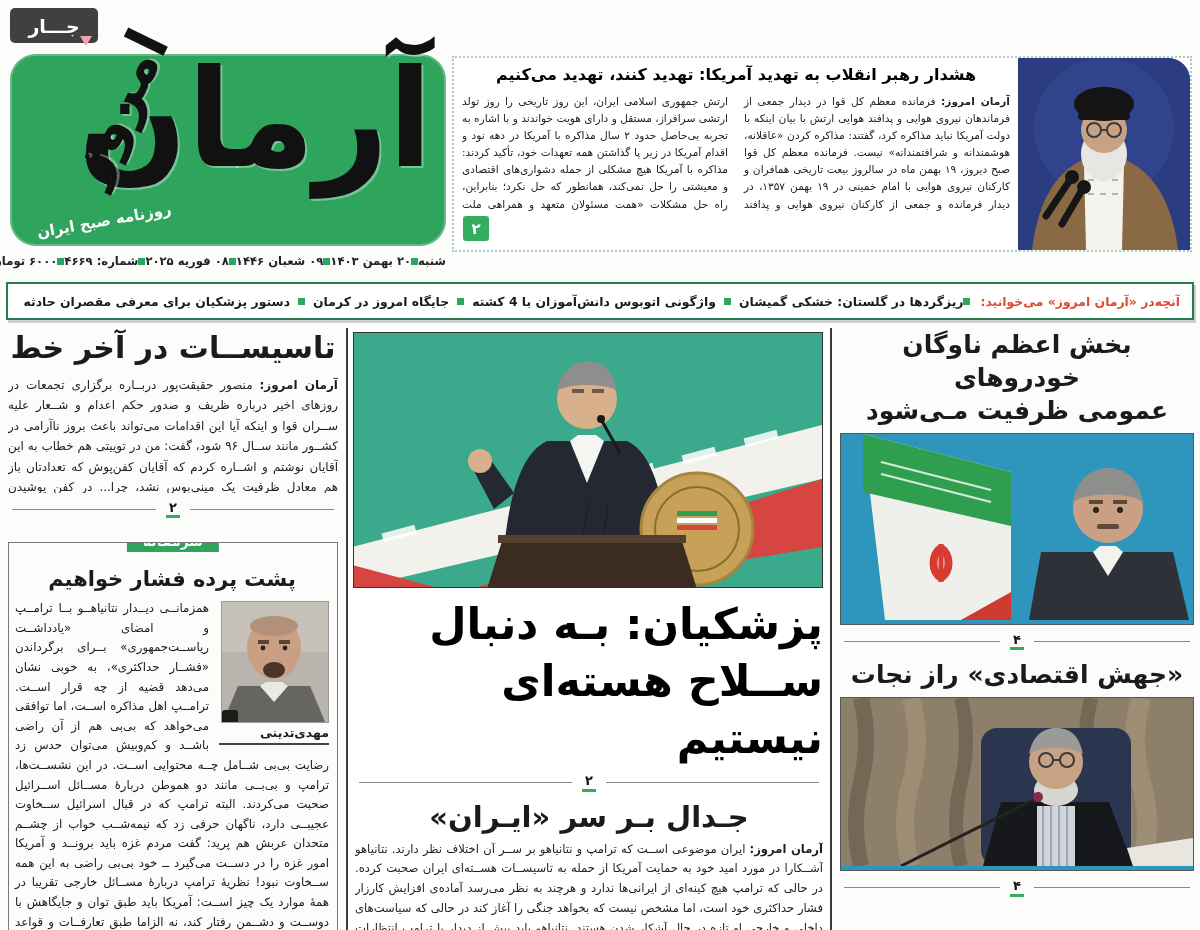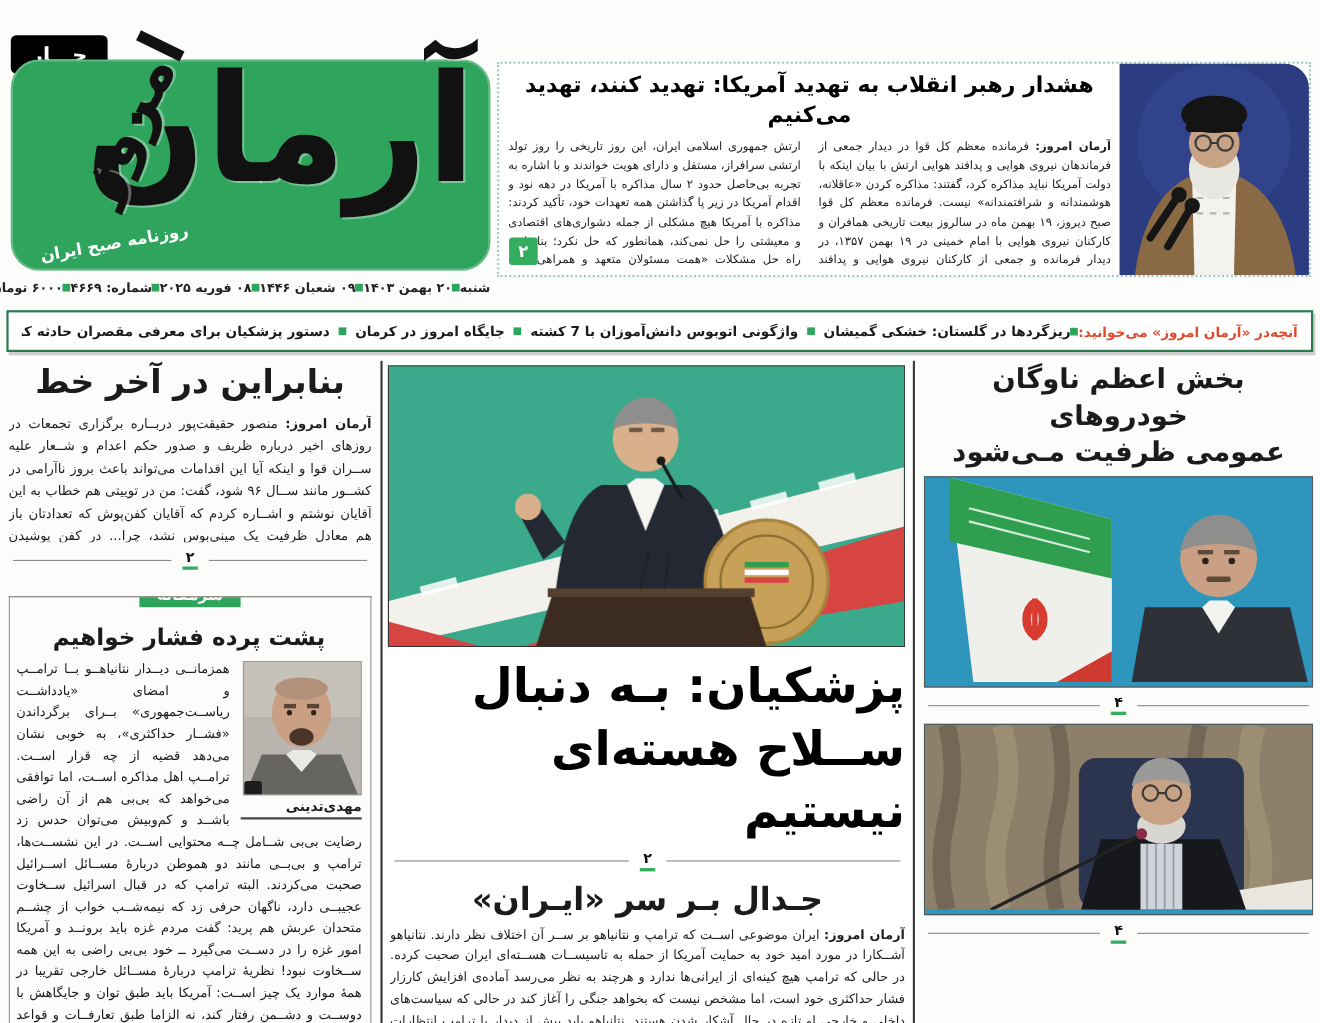--- a/index.html
+++ b/index.html
@@ -8,23 +8,23 @@
     position:relative;
     background:#fcfcfa;
     font-family:"DejaVu Sans", sans-serif;
     direction:rtl;
     color:#1b1b1b;
     overflow:hidden;
   }
   
   .jaar {
     position:absolute; left:10px; top:8px; width:88px; height:35px;
-    background:#000000; border-radius:5px;
+    background:#404040; border-radius:5px;
     color:#fff; font-weight:bold; font-size:19px;
-    display:flex; align-items:center; justify-content:center;margin-top:24px;
+    display:flex; align-items:center; justify-content:center;
   }
   .jaar::after {
     content:""; position:absolute; right:6px; bottom:-9px;
     border:6px solid transparent; border-top:10px solid #F0A2AE;
   }
   
   .masthead {
     position:absolute; left:10px; top:54px; width:436px; height:192px;
     background:#2EA45C; border-radius:26px; overflow:visible;
     box-shadow:inset 0 0 0 2px rgba(255,255,255,.25);
@@ -58,21 +58,21 @@
     position:absolute; left:452px; top:56px; width:740px; height:196px;
     border:2px dotted #a5cbc8; background:#fff;
   }
   .lead-photo {
     position:absolute; right:0; top:0; width:172px; height:192px;
     border-radius:0 22px 0 0; overflow:hidden; background:#2c3c80;
   }
   .lead-photo svg { display:block; }
   .lead-content { position:absolute; right:180px; left:8px; top:6px; bottom:6px; overflow:hidden; }
   .lead-headline {
-    font-size:20px; font-weight:bold; text-align:center;
+    font-size:16px; font-weight:bold; text-align:center;
     letter-spacing:-0.5px; line-height:1.35; color:#000;
   }
   .lead-body {
     margin-top:7px; height:122px; overflow:hidden;
     column-count:2; column-gap:16px;
     font-size:10.6px; line-height:1.62; text-align:justify; color:#222;
   }
   .badge-sq {
     position:absolute; left:9px; bottom:9px; width:26px; height:25px;
     background:#35AD5F; border-radius:3px; color:#fff;
@@ -80,21 +80,21 @@
     display:flex; align-items:center; justify-content:center;
   }
   
   .strip {
     position:absolute; left:6px; top:282px; width:1188px; height:38px;
     border:2px solid #2a7a50; background:#fff;
     box-shadow:2px 3px 0 rgba(0,0,0,.18);
     display:flex; align-items:center; padding:0 12px;
     font-size:12.4px; font-weight:bold; white-space:nowrap; overflow:hidden;
   }
-  .strip-label { color:#E04A2D; margin-left:0; flex:0 0 auto;text-align:right; }
+  .strip-label { color:#E04A2D; margin-left:10px; flex:0 0 auto;text-align:right; }
   .strip-items { display:flex; align-items:center; gap:6px; overflow:hidden; }
   .strip-items .sq { margin:0 2px; }
   
   .col-left  { position:absolute; left:8px;   top:328px; width:330px; height:602px; overflow:hidden; }
   .col-center{ position:absolute; left:346px; top:328px; width:486px; height:602px;
                border-left:2px solid #3c3c3c; border-right:2px solid #3c3c3c;
                padding:4px 7px 0 7px; overflow:hidden; background:#fff; }
   .col-right { position:absolute; left:840px; top:328px; width:354px; height:602px; overflow:hidden; }
   
   .h-top-left { font-size:30px; font-weight:bold; text-align:center; letter-spacing:-1px; margin-top:2px; }
@@ -188,30 +188,30 @@
   </div>
   <div class="badge-sq">۲</div>
 </div>
 
 <div class="strip">
   <span class="strip-label">آنچه‌در «آرمان امروز» می‌خوانید:</span>
   <span class="sq"></span>
   <span class="strip-items">
       <span>ریزگردها در گلستان: خشکی گمیشان</span>
       <span class="sq"></span>
-      <span>واژگونی اتوبوس دانش‌آموزان با 7 کشته</span>
+      <span>واژگونی اتوبوس دانش‌آموزان با 4 کشته</span>
       <span class="sq"></span>
       <span>جایگاه امروز در کرمان</span>
       <span class="sq"></span>
       <span>دستور پزشکیان برای معرفی مقصران حادثه کرمان</span>
     </span>
 </div>
 
 <div class="col-left">
-  <div class="h-top-left">بنابراین در آخر خط</div>
+  <div class="h-top-left">تاسیســات در آخر خط</div>
   <div class="body-txt top-body">
     <b class="src">آرمان امروز:</b>
     <span>منصور حقیقت‌پور دربــاره برگزاری تجمعات در روزهای اخیر درباره ظریف و صدور حکم اعدام و شــعار علیه ســران قوا و اینکه آیا این اقدامات می‌تواند باعث بروز ناآرامی در کشــور مانند ســال ۹۶ شود، گفت: من در توییتی هم خطاب به این آقایان نوشتم و اشــاره کردم که آقایان کفن‌پوش که تعدادتان باز هم معادل ظرفیت یک مینی‌بوس نشد، چرا... در کفن پوشیدن عجله کردید؟! ...</span>
   </div>
   <div class="pagediv">
     <span class="ln"></span>
     <span class="num">۲</span>
     <span class="ln"></span>
   </div>
 
@@ -324,20 +324,21 @@
       </g>
     </svg>
   </div>
   <div class="pagediv">
     <span class="ln"></span>
     <span class="num">۴</span>
     <span class="ln"></span>
   </div>
 
   <div class="h-right">
+    <div>«جهش اقتصادی» راز نجات</div>
   </div>
   <div class="right-photo">
     <svg width="352" height="168" viewBox="0 0 352 168" xmlns="http://www.w3.org/2000/svg">
       <rect width="352" height="168" fill="#8d7f6a"></rect>
       <g opacity="0.7">
         <path d="M20,0 q10,42 0,84 q-10,42 0,84" stroke="#6b5d4e" stroke-width="16" fill="none"></path>
         <path d="M70,0 q12,42 0,84 q-12,42 0,84" stroke="#a39478" stroke-width="18" fill="none"></path>
         <path d="M120,0 q10,42 0,84 q-10,42 0,84" stroke="#6b5d4e" stroke-width="14" fill="none"></path>
         <path d="M300,0 q-12,42 0,84 q12,42 0,84" stroke="#a39478" stroke-width="20" fill="none"></path>
         <path d="M250,0 q-10,42 0,84 q-10,42 0,84" stroke="#6b5d4e" stroke-width="14" fill="none"></path>

